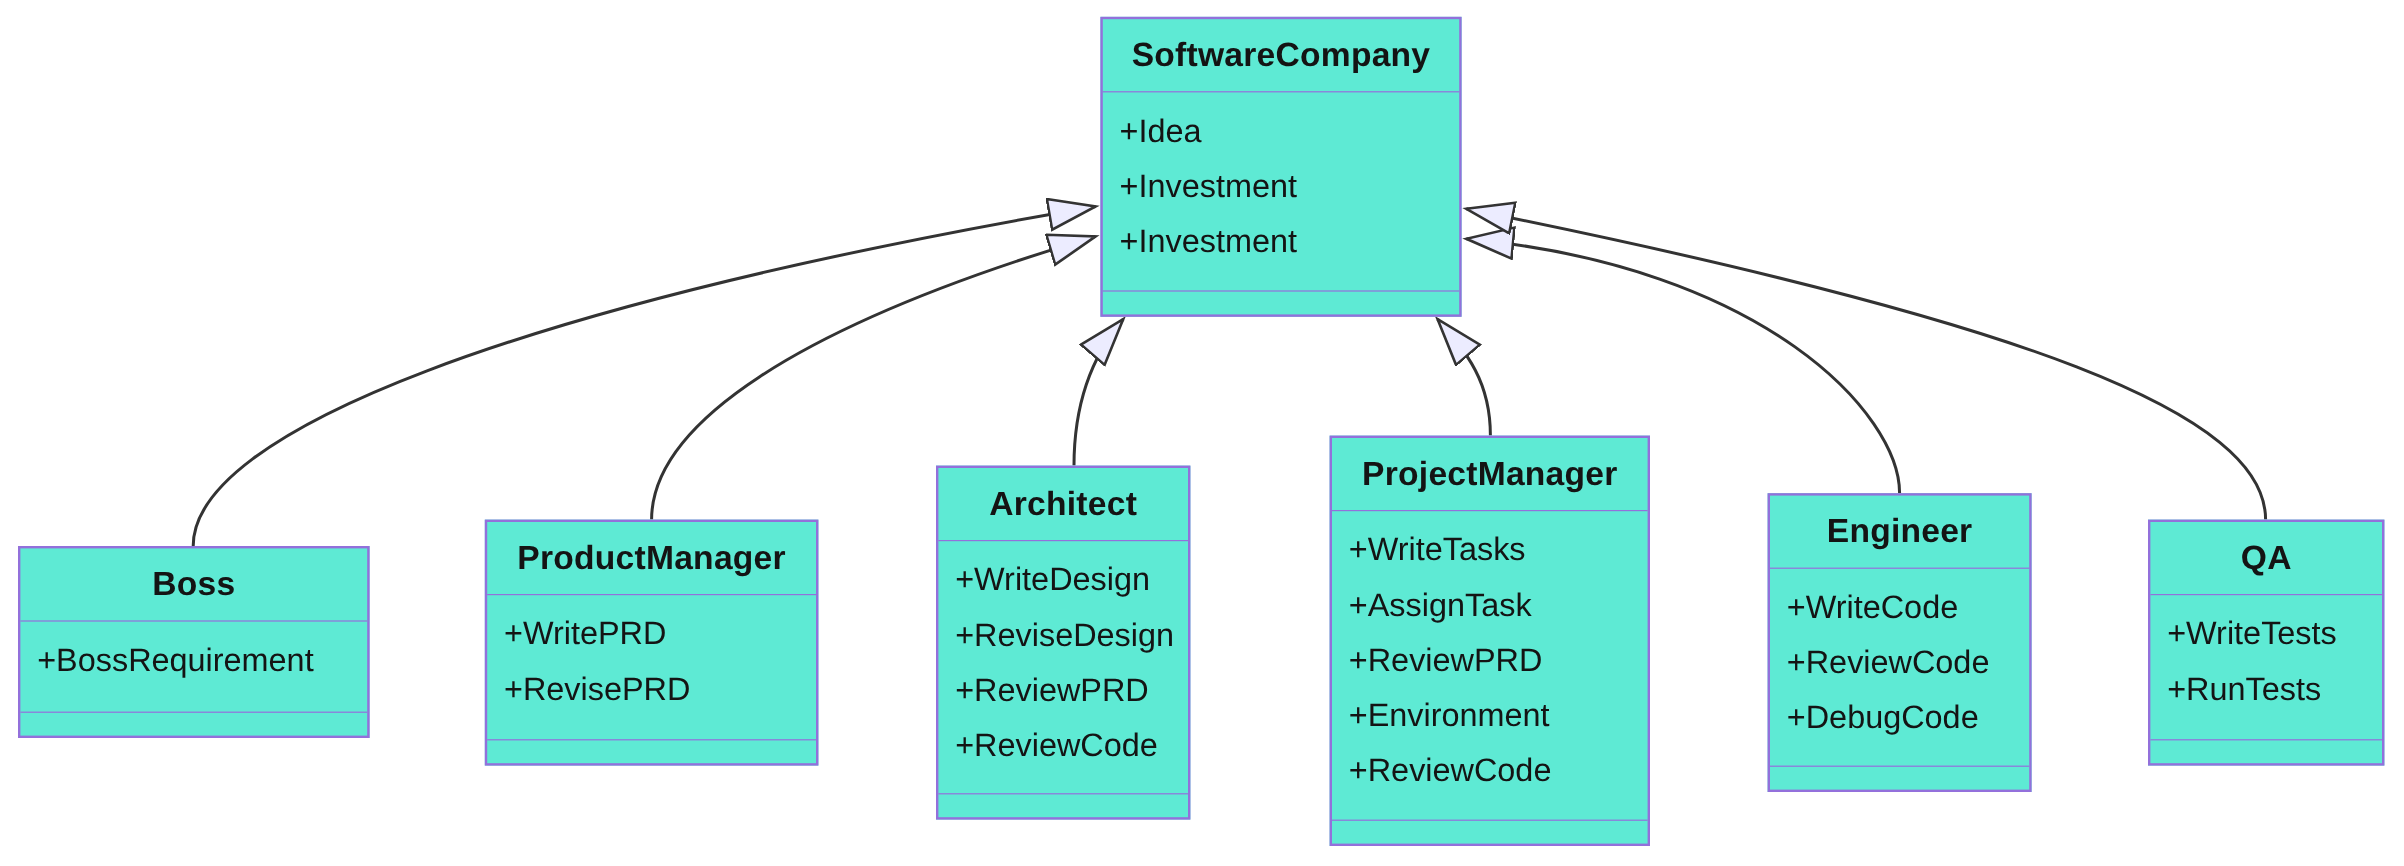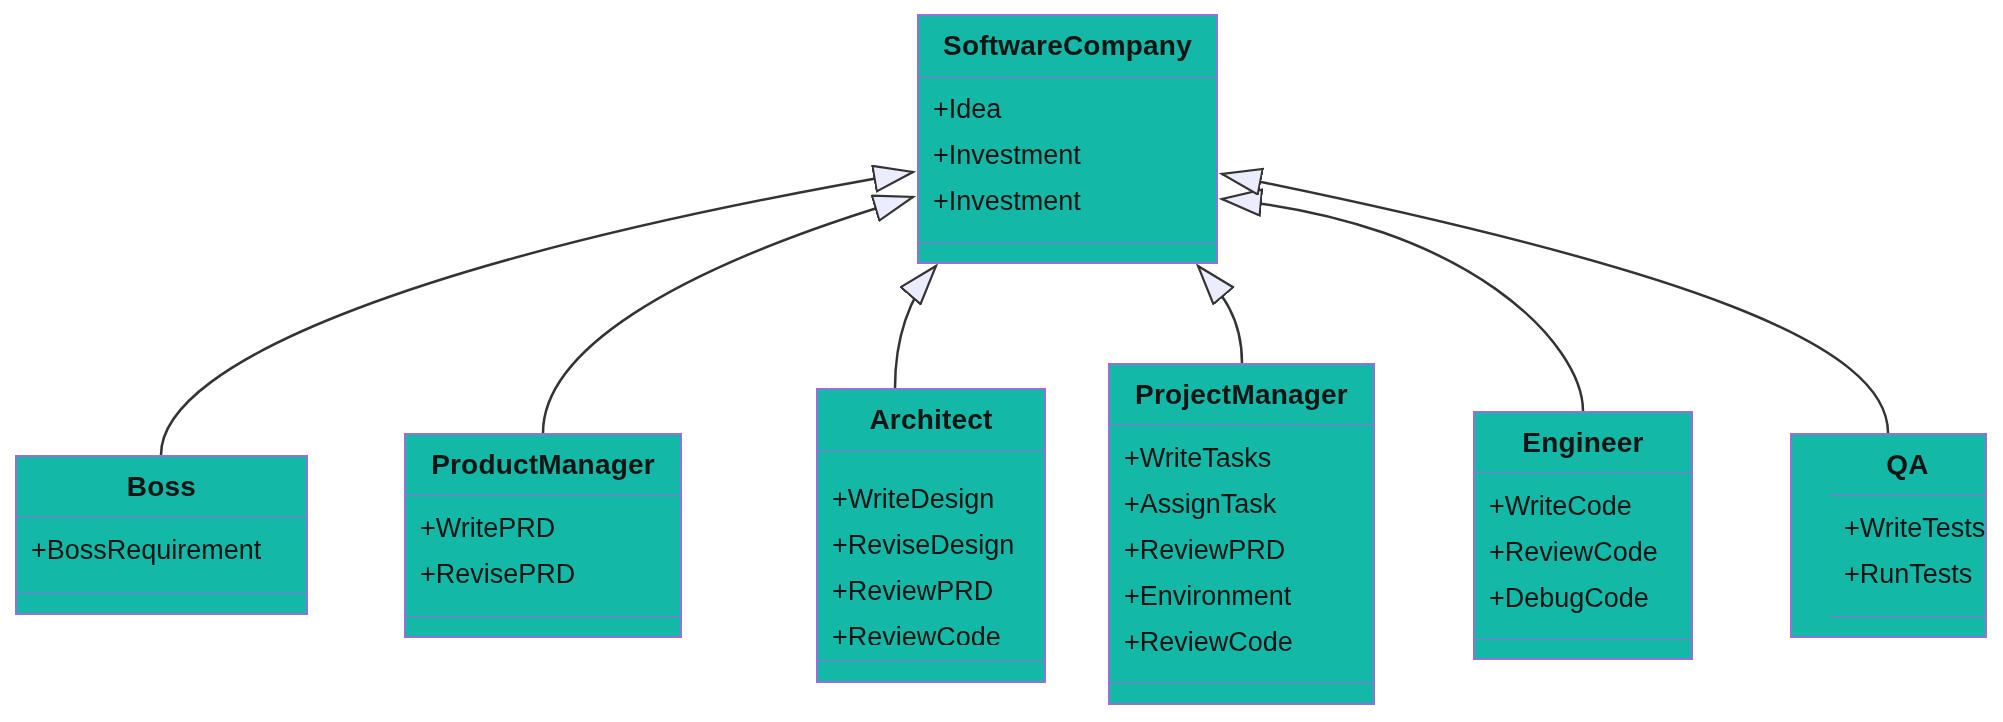--- a/index.html
+++ b/index.html
@@ -14,21 +14,21 @@
   #edges {
     position: absolute;
     left: 0; top: 0;
     width: 2003px; height: 722px;
     z-index: 1;
   }
   .class-box {
     position: absolute;
     z-index: 2;
     box-sizing: border-box;
-    background: #14b8a6;
+    background: #5eead4;
     border: 2.5px solid #9370DB;
     color: #141414;
     display: flex;
     flex-direction: column;
   }
   .class-title {
     height: 60px;
     flex: 0 0 60px;
     display: flex;
     align-items: center;
@@ -50,24 +50,24 @@
   }
   .class-empty {
     flex: 0 0 19px;
     height: 19px;
     border-top: 1.5px solid #9370DB;
   }
   
   .c-software { left: 917px;  top: 14px;  width: 301px; height: 250px; }
   .c-boss     { left: 15px;   top: 455px; width: 293px; height: 160px; }
   .c-pm       { left: 404px;  top: 433px; width: 278px; height: 205px; }
-  .c-arch     { left: 816px;  top: 388px; width: 230px; height: 295px; gap: 16px; }
+  .c-arch     { left: 780px;  top: 388px; width: 212px; height: 295px; }
   .c-pjm      { left: 1108px; top: 363px; width: 267px; height: 342px; }
   .c-eng      { left: 1473px; top: 411px; width: 220px; height: 249px; }
-  .c-qa       { left: 1790px; top: 433px; width: 197px; height: 205px; padding-left: 38px; }
+  .c-qa       { left: 1790px; top: 433px; width: 197px; height: 205px; }
 </style>
 </head>
 <body>
 
 <div id="canvas">
 
   <svg id="edges" viewBox="0 0 2003 722" xmlns="http://www.w3.org/2000/svg">
     <defs>
       <marker id="tri" markerUnits="userSpaceOnUse" markerWidth="44" markerHeight="30" refX="40" refY="14" orient="auto">
         <path d="M1,1 L40,14 L1,27 Z" fill="#ECECFF" stroke="#333333" stroke-width="2.2" stroke-linejoin="miter"></path>

